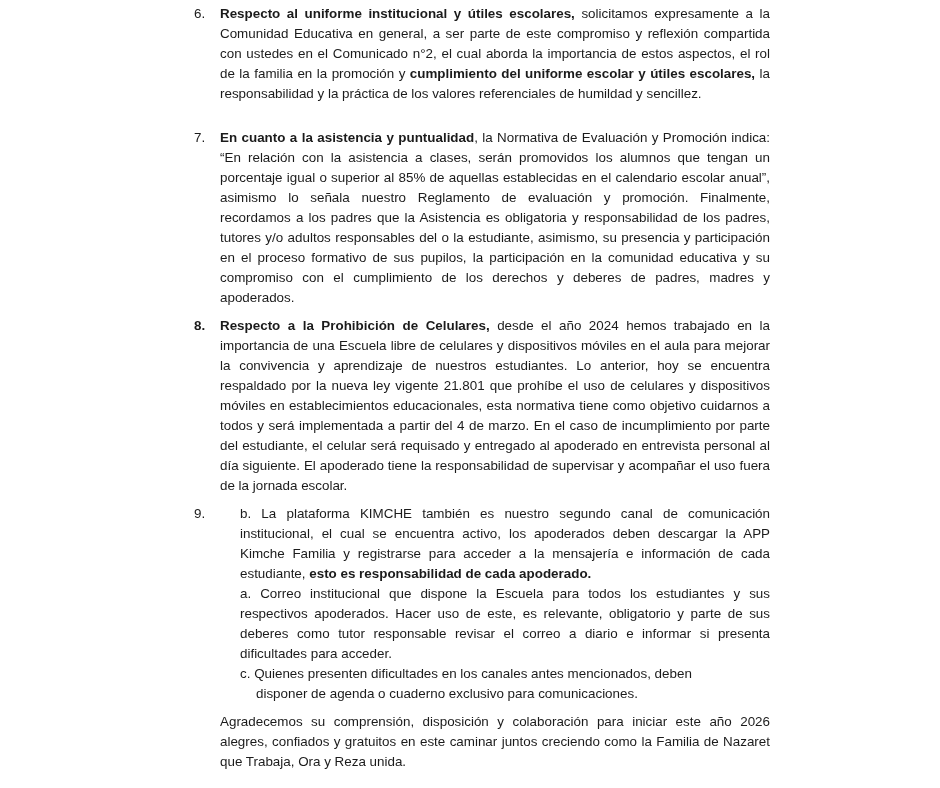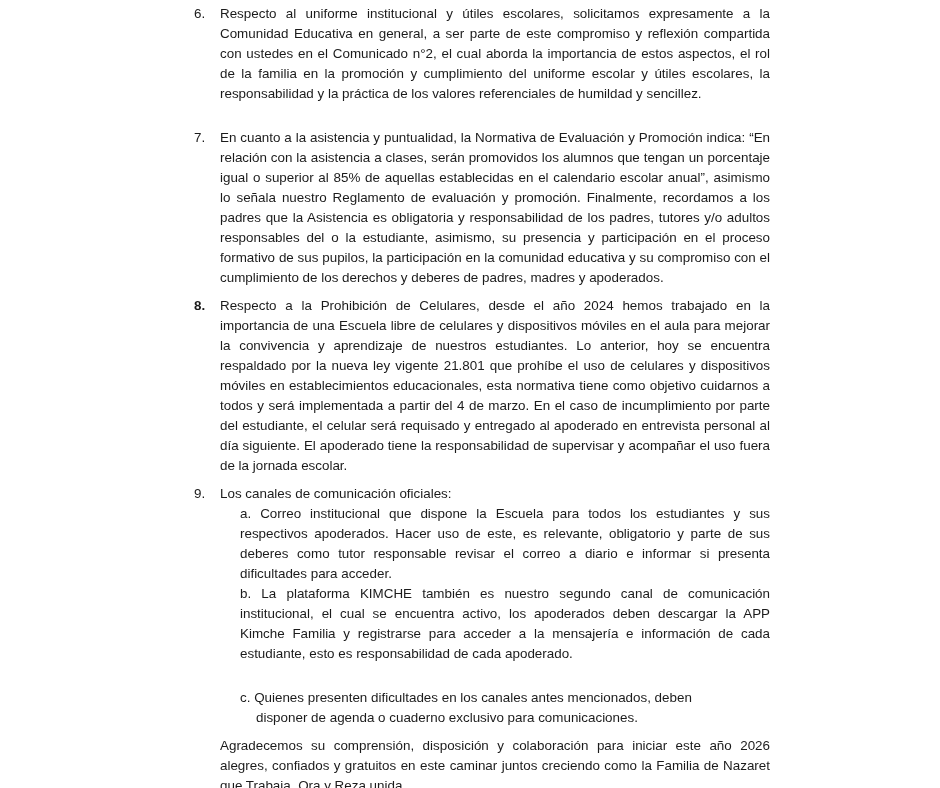--- a/index.html
+++ b/index.html
@@ -35,24 +35,24 @@
   }
   .num.b { font-weight: bold; }
   .body-col {
     flex: 1 1 auto;
     width: 550px;
     font-size: 13.4px;
     line-height: 20px;
   }
   p { margin: 0; }
   .jtext { text-align: justify; text-justify: inter-word; }
-  .b { font-weight: normal; }
+  .b { font-weight: bold; }
   .u { text-underline-offset: 2px; text-decoration-thickness: 1px; }
   .subitems { margin-left: 20px; width: 530px; }
-  .line-plain { text-align: left; margin-top: 24px; }
+  .line-plain { text-align: left; }
   .c-line2 { margin-left: 16px; text-align: left; }
   .closing {
     margin: 4px 0 0 26px;
     width: 550px;
     font-size: 13.4px;
     line-height: 20px;
   }
 </style>
 </head>
 <body>
@@ -76,24 +76,23 @@
   <div class="item">
     <span class="num b">8.</span>
     <div class="body-col">
       <p class="jtext"><span class="b">Respecto a la Prohibición de Celulares, </span><span>desde el año 2024 hemos trabajado en la importancia de una Escuela libre de celulares y dispositivos móviles en el aula para mejorar la convivencia y aprendizaje de nuestros estudiantes. Lo anterior, hoy se encuentra respaldado por la nueva ley vigente 21.801 que prohíbe el uso de celulares y dispositivos móviles en establecimientos educacionales, esta normativa tiene como objetivo cuidarnos a todos y será implementada a partir del 4 de marzo. En el caso de incumplimiento por parte del estudiante, el celular será requisado y entregado al apoderado en entrevista personal al día siguiente. El apoderado tiene la responsabilidad de supervisar y acompañar el uso fuera de la jornada escolar.</span></p>
     </div>
   </div>
 
   <div class="item">
     <span class="num">9.</span>
     <div class="body-col">
-      <p class="jtext"><span class="b">Los canales de comunicación oficiales</span><span>:</span></p>
       <div class="subitems">
+        <p class="jtext"><span>b. La plataforma KIMCHE también es nuestro segundo canal de comunicación institucional, el cual se encuentra activo, los apoderados deben descargar la APP Kimche Familia y registrarse para acceder a la mensajería e información de cada estudiante, </span><span class="b">esto es responsabilidad de cada apoderado.</span></p>
         <p class="jtext"><span>a. Correo institucional que dispone la Escuela para todos los estudiantes y sus respectivos apoderados. Hacer uso de este, es relevante, obligatorio y parte de sus deberes como tutor responsable revisar el correo a diario e informar si presenta dificultades para acceder.</span></p>
-        <p class="jtext"><span>b. La plataforma KIMCHE también es nuestro segundo canal de comunicación institucional, el cual se encuentra activo, los apoderados deben descargar la APP Kimche Familia y registrarse para acceder a la mensajería e información de cada estudiante, </span><span class="b">esto es responsabilidad de cada apoderado.</span></p>
         <p class="line-plain">c. Quienes presenten dificultades en los canales antes mencionados, deben</p>
         <p class="c-line2">disponer de agenda o cuaderno exclusivo para comunicaciones.</p>
       </div>
     </div>
   </div>
 
   <p class="closing jtext"><span>Agradecemos su comprensión, disposición y colaboración para iniciar este año 2026 alegres, confiados y gratuitos en este caminar juntos creciendo como la Familia de Nazaret que Trabaja, Ora y Reza unida.</span></p>
 
 </div>
 

